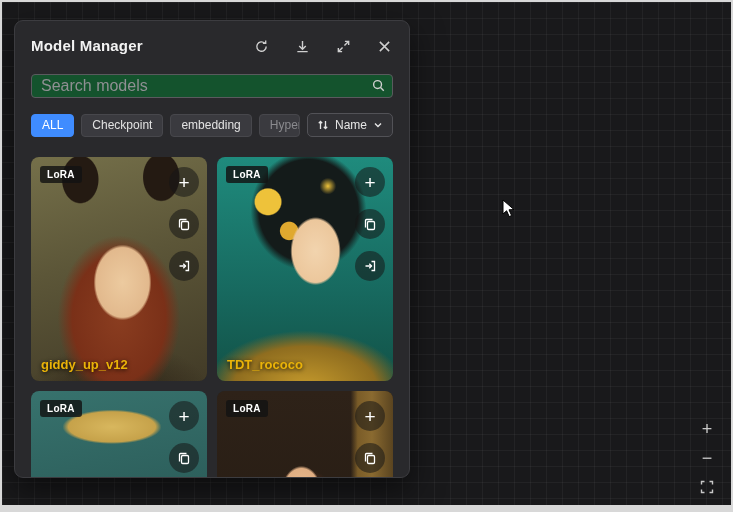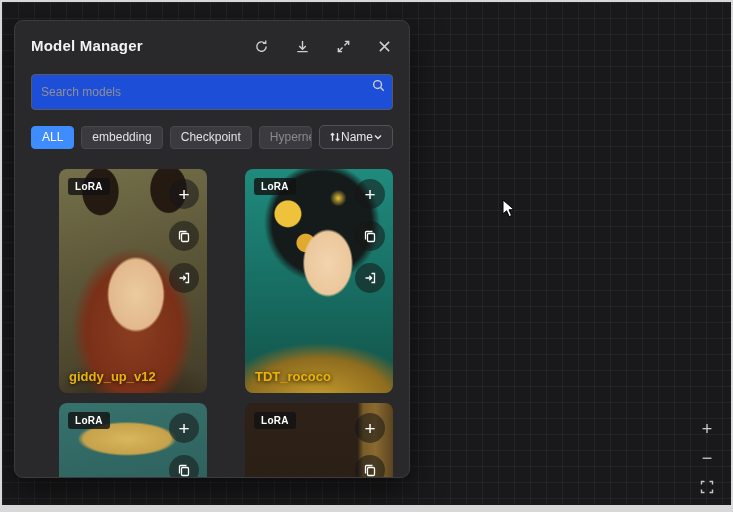--- a/index.html
+++ b/index.html
@@ -35,58 +35,57 @@
   .header-icons { margin-left:auto; display:flex; align-items:center; gap:23px; }
   .icon-btn {
     width:18px; height:18px; display:flex; align-items:center; justify-content:center;
     color:#cfcfcf; cursor:pointer; background:none; border:none;
   }
   .icon-btn svg { display:block; }
 
   
   .search-wrap { position:relative; margin-top:13px; }
   .search-input {
-    width:100%; height:36px;
-    background:#1d4ed8;
+    width:100%; height:24px;
+    background:#14532d;
     border:1px solid #5a5a5e;
     border-radius:4px;
-    color:#e0e0e0; font-size:12px; font-family:"Liberation Sans", sans-serif;
+    color:#e0e0e0; font-size:16px; font-family:"Liberation Sans", sans-serif;
     padding:0 28px 0 9px; outline:none;
   }
   .search-input::placeholder { color:#8f8f93; }
   .search-icon { position:absolute; right:7px; top:4px; color:#cfcfcf; }
 
   
   .chip-row { margin-top:15px; display:flex; align-items:center; gap:7px; }
   .chip {
     height:23px; display:flex; align-items:center;
     padding:0 10px; border-radius:4px;
     font-size:12px; color:#e2e2e2; cursor:pointer;
     background:#3a3a3f; border:1px solid #47474c;
     white-space:nowrap;
   }
   .chip.active { background:#3f8cff; border-color:#3f8cff; color:#fff; }
   .chip.dim { color:#8a8a8e; max-width:56px; overflow:hidden; padding-right:0; }
   .sort-chip {
-    margin-left:auto; height:24px; display:flex; align-items:center; 
+    margin-left:auto; height:24px; display:flex; align-items:center; gap:6px;
     background:#313135; border:1px solid #525257; border-radius:5px;
     padding:0 9px; font-size:12px; color:#e6e6e6; cursor:pointer;
   }
   .sort-chip svg { display:block; }
 
   
   .card-grid {
     margin-top:20px;
     display:grid; grid-template-columns:1fr 1fr; gap:10px;
     grid-auto-rows:224px;
   }
   .model-card {
     position:relative; border-radius:8px; overflow:hidden; cursor:pointer;
     background:#202022;
-    margin-left:28px;
   }
   .card-art { position:absolute; inset:0; }
 
   .art1 { background:
     radial-gradient(46px 60px at 52% 56%, #ecca9f 0%, #e2b98d 58%, rgba(0,0,0,0) 63%),
     radial-gradient(26px 34px at 28% 10%, #241a12 0%, #241a12 68%, rgba(0,0,0,0) 72%),
     radial-gradient(26px 34px at 74% 9%, #241a12 0%, #241a12 68%, rgba(0,0,0,0) 72%),
     radial-gradient(85px 115px at 50% 72%, #8a3d20 0%, #7a3018 55%, rgba(0,0,0,0) 72%),
     radial-gradient(130px 80px at 50% 108%, #2a2014 0%, rgba(0,0,0,0) 72%),
     linear-gradient(165deg, #75704a 0%, #5c5638 45%, #423b27 100%); }
@@ -192,22 +191,22 @@
       <span class="search-icon">
         <svg width="15" height="15" viewBox="0 0 16 16" fill="none" stroke="currentColor" stroke-width="1.5">
           <circle cx="7" cy="7" r="4.2"></circle>
             <path d="M10.2 10.2 13.6 13.6"></path>
         </svg>
       </span>
     </div>
 
     <div class="chip-row">
       <div class="chip active">ALL</div>
+      <div class="chip">Checkpoint</div>
       <div class="chip">embedding</div>
-      <div class="chip">Checkpoint</div>
       <div class="chip dim">Hypernetwork</div>
       <div class="sort-chip">
         <span>
           <svg width="12" height="12" viewBox="0 0 12 12" fill="none" stroke="currentColor" stroke-width="1.3">
             <path d="M3.5 10V2.5"></path>
               <path d="M1.8 4.2 3.5 2.5 5.2 4.2"></path>
             <path d="M8.5 2v7.5"></path>
               <path d="M6.8 7.8 8.5 9.5l1.7-1.7"></path>
           </svg>
         </span>

